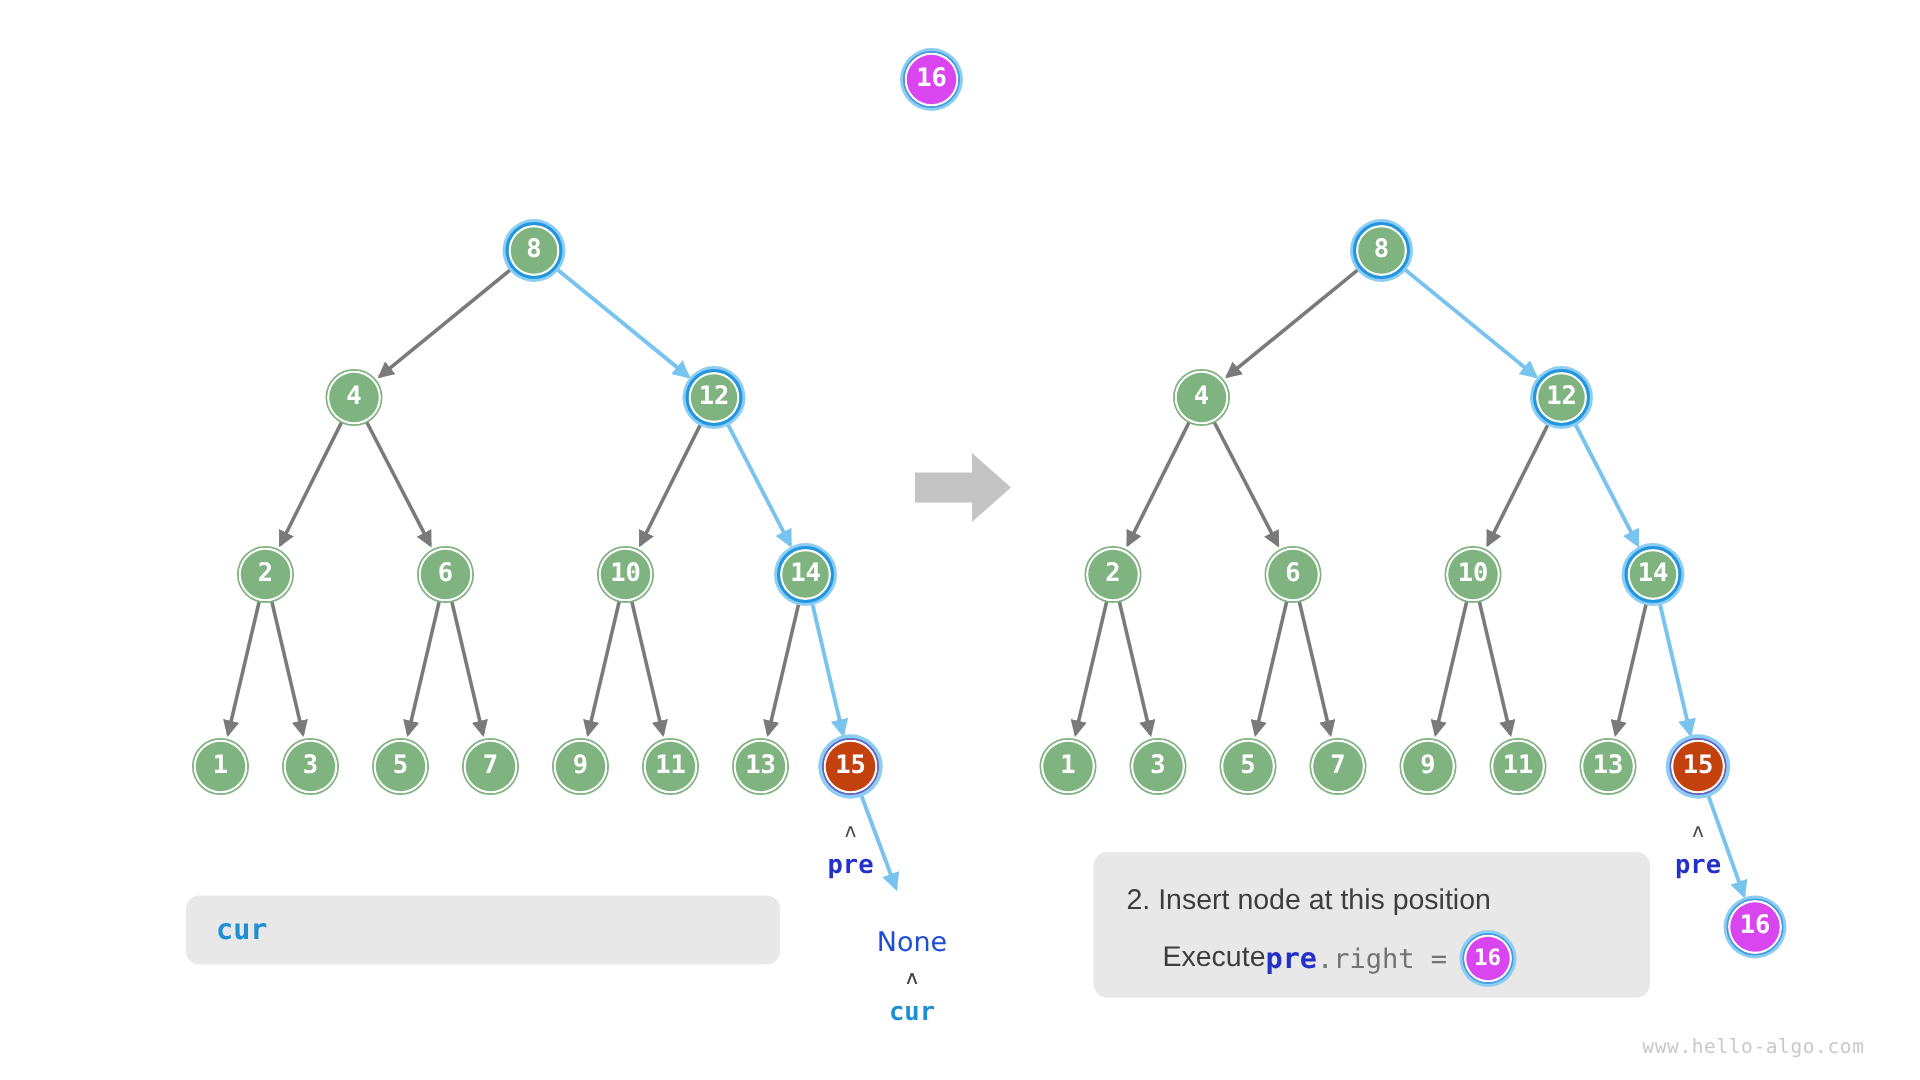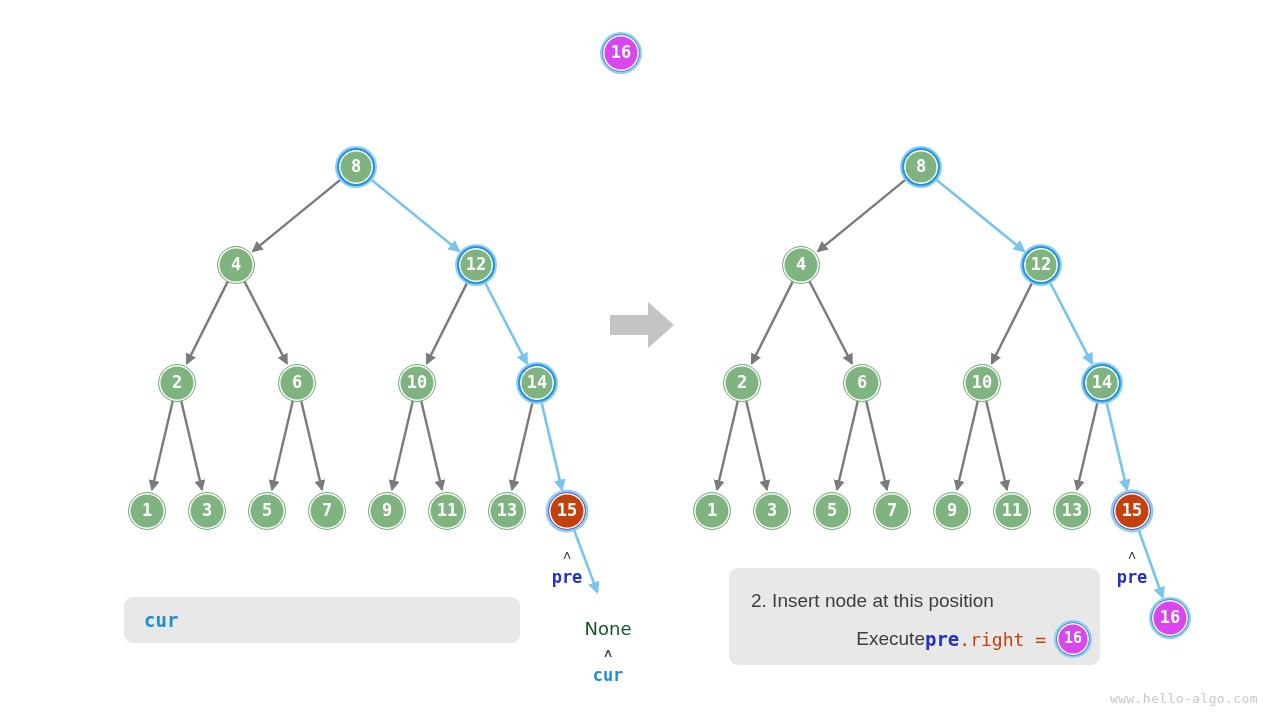--- a/index.html
+++ b/index.html
@@ -123,21 +123,21 @@
     font-size: 13px;
     color: #4a4a4a;
     transform: translateX(-50%);
     z-index: 6;
     line-height: 1;
   }
   .none-text {
     position: absolute;
     font-family: "DejaVu Sans", "Liberation Sans", sans-serif;
     font-size: 18px;
-    color: #14532d;
+    color: #1d4ed8;
     white-space: nowrap;
     transform: translateX(-50%);
     z-index: 6;
   }
 
   
   .caption {
     position: absolute;
     background: #e8e8e8;
     border-radius: 9px;
@@ -158,43 +158,43 @@
     font-family: "DejaVu Sans Mono", "Liberation Mono", monospace;
     font-size: 19px;
   }
   .caption .kw-pre {
     color: #2330c9;
     font-weight: bold;
     font-family: "DejaVu Sans Mono", "Liberation Mono", monospace;
     font-size: 19px;
   }
   .caption .mono-dim {
-    color: #c2410c;
+    color: #737373;
     font-family: "DejaVu Sans Mono", "Liberation Mono", monospace;
     font-size: 18px;
   }
 
   #caption-left {
     left: 124px;
     top: 597px;
     width: 396px;
     height: 46px;
     padding: 0 20px;
     display: flex;
     align-items: center;
   }
   #caption-right {
     left: 729px;
     top: 568px;
     width: 371px;
     height: 97px;
-    padding: 14px 10px 0 22px;
+    padding: 14px 22px 0 22px;
   }
   #caption-right .line { height: 38px; }
-  #caption-right .line2 { padding-left: 24px; justify-content: flex-end; }
+  #caption-right .line2 { padding-left: 24px; }
 
   .inline-badge {
     position: relative;
     display: inline-block;
     width: 34px;
     height: 34px;
     margin-left: 10px;
     flex: none;
   }
   .inline-badge .node {
@@ -214,21 +214,21 @@
     left: 608px;
     top: 300px;
     width: 68px;
     height: 50px;
     z-index: 3;
   }
 
   
   #watermark {
     position: absolute;
-    right: 22px;
+    right: 37px;
     bottom: 14px;
     font-family: "DejaVu Sans Mono", "Liberation Mono", monospace;
     font-size: 13px;
     color: #c9c9c9;
     letter-spacing: 0.4px;
     z-index: 7;
   }
 </style>
 </head>
 <body>

